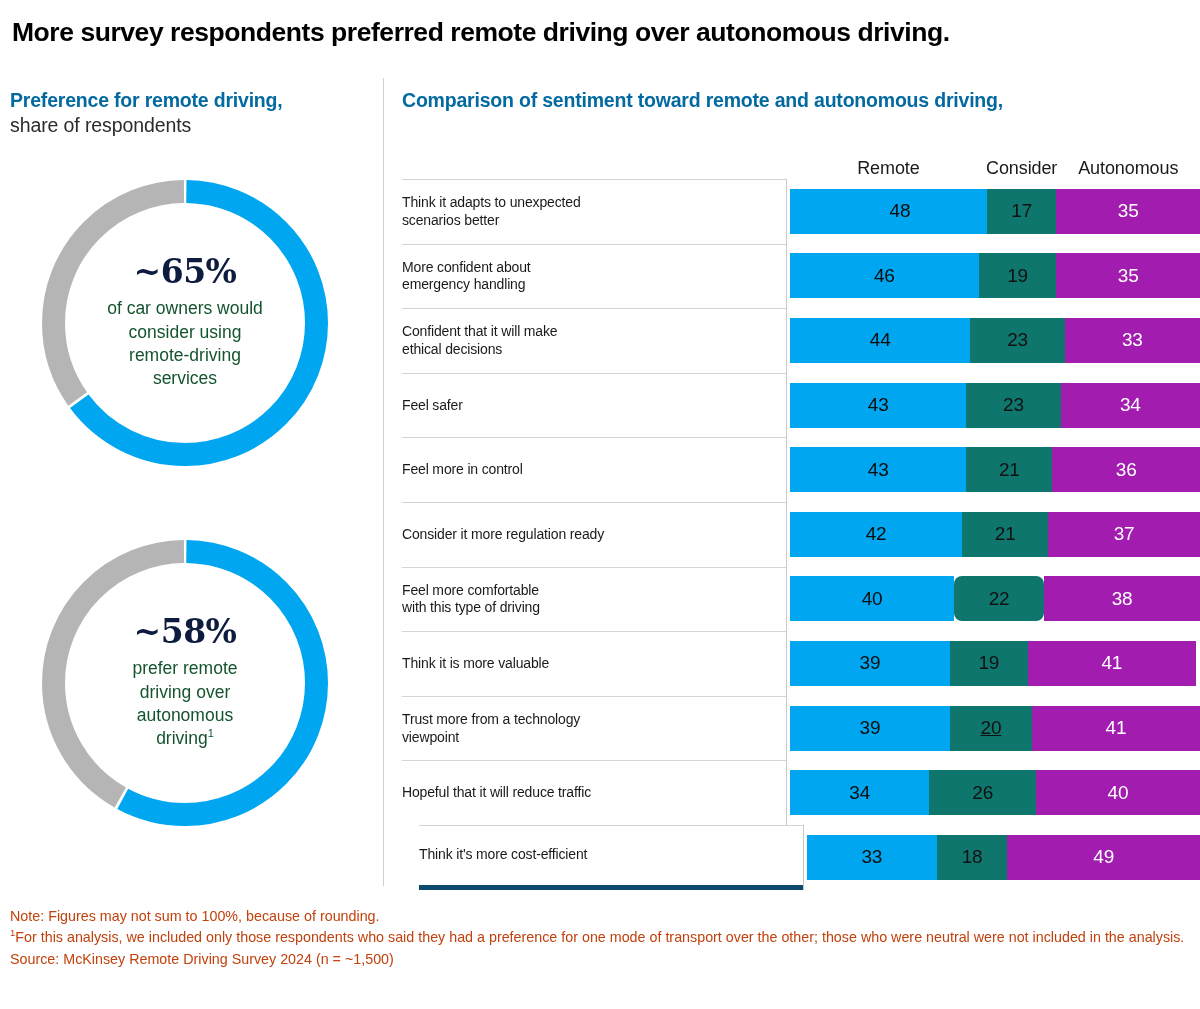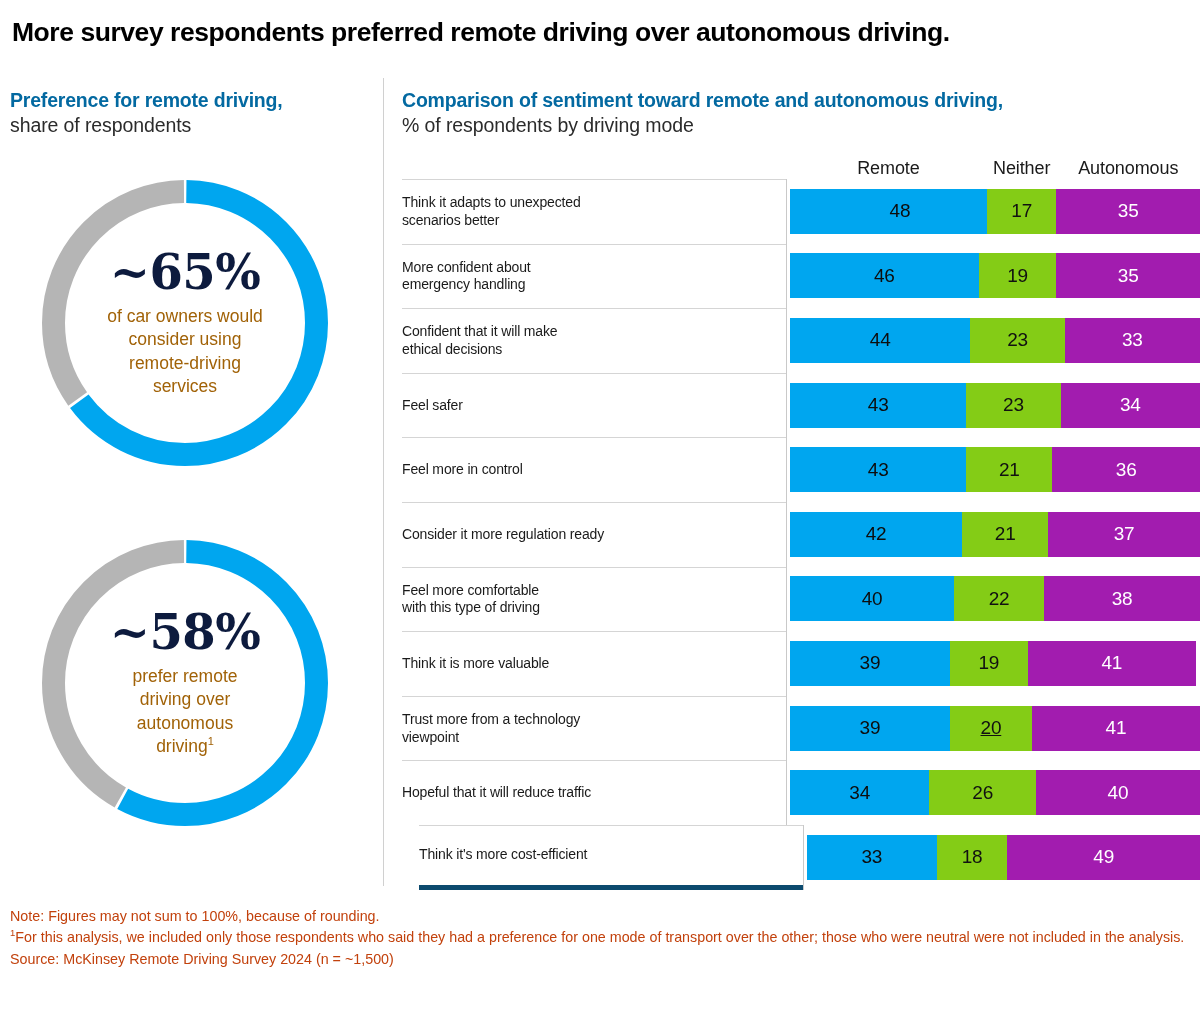--- a/index.html
+++ b/index.html
@@ -40,25 +40,25 @@
   
   .donut { position: absolute; }
   .donut svg { display: block; }
   .donut-center {
     position: absolute; left: 0; top: 0; width: 100%; height: 100%;
     display: flex; flex-direction: column; align-items: center; justify-content: center;
     text-align: center; pointer-events: none;
   }
   .donut-pct {
     font-family: "DejaVu Serif", serif;
-    font-size: 48px; font-weight: 700; color: #0d1b3e;
+    font-size: 33px; font-weight: 700; color: #0d1b3e;
     letter-spacing: -0.5px; line-height: 1; margin-bottom: 9px;
   }
   .donut-label {
-    font-size: 17.5px; color: #a16207; line-height: 1.33; max-width: 215px;
+    font-size: 17.5px; color: #14532d; line-height: 1.33; max-width: 215px;
   }
   .donut-label sup { font-size: 11px; vertical-align: super; line-height: 0; }
 
   
   .table-area { position: absolute; left: 402px; top: 150px; width: 798px; }
 
   .col-headers { position: relative; height: 29px; }
   .col-head {
     position: absolute; bottom: 0; font-size: 18px; color: #1a1a1a;
     text-align: center; white-space: nowrap; letter-spacing: -0.1px;
@@ -83,21 +83,21 @@
     position: relative; flex: 1 1 auto;
     display: flex; align-items: center;
     border-left: 1px solid #c9c9c9; padding-left: 3px;
   }
   .bar-track { display: flex; width: 100%; height: 45px; }
   .seg {
     display: flex; align-items: center; justify-content: center;
     font-size: 19px; font-weight: 400; letter-spacing: -0.2px;
   }
   .seg-remote     { background: #00A6EF; color: #0d0d0d; }
-  .seg-neither    { background: #84cc16; color: #111111; }
+  .seg-neither    { background: #0f766e; color: #111111; }
   .seg-autonomous { background: #a21caf; color: #ffffff; }
 
   
   .footnotes {
     position: absolute; left: 10px; top: 906px; width: 1180px;
     font-size: 14.3px; color: #c2410c; line-height: 1.42;
   }
   .footnotes div { margin-bottom: 1px; }
   .fn-sup { font-size: 9.5px; vertical-align: super; line-height: 0; }
   .fn-indent { padding-left: 6px; text-indent: -6px; }
@@ -111,21 +111,20 @@
 
   <div class="v-divider"></div>
 
   <div class="left-title">
     <span class="t-bold">Preference for remote driving,</span>
     <span class="t-reg">share of respondents</span>
   </div>
 
   <div class="right-title">
     <span class="t-bold">Comparison of sentiment toward remote and autonomous driving,</span>
-    <span class="t-reg">% of respondents by driving mode</span>
   </div>
 
   <div id="donut-host">
       <div class="donut" style="left: 42px; top: 180px; width: 286px; height: 286px;">
         <svg width="286" height="286" viewBox="0 0 286 286">
           <circle cx="143" cy="143" r="131.5" fill="none" stroke="#00A6EF" stroke-width="23" stroke-dasharray="534.3011345715281 291.9377333225875" stroke-dashoffset="-1.377064779823526" transform="rotate(-90 143 143)"></circle>
           <circle cx="143" cy="143" r="131.5" fill="none" stroke="#B5B5B5" stroke-width="23" stroke-dasharray="286.4294742032934 539.8093936908222" stroke-dashoffset="-538.4323289109986" transform="rotate(-90 143 143)"></circle>
         </svg>
         <div class="donut-center">
           <div class="donut-pct">~65%</div>
@@ -140,21 +139,21 @@
         <div class="donut-center">
           <div class="donut-pct">~58%</div>
           <div class="donut-label"><span>prefer remote</span><br><span>driving over</span><br><span>autonomous</span><br><span>driving</span><sup>1</sup></div>
         </div>
       </div>
     </div>
 
   <div class="table-area">
     <div class="col-headers" id="col-headers">
         <div class="col-head" style="left: 486.4px; transform: translateX(-50%);">Remote</div>
-        <div class="col-head" style="left: 619.65px; transform: translateX(-50%);">Neither</div>
+        <div class="col-head" style="left: 619.65px; transform: translateX(-50%);">Consider</div>
         <div class="col-head" style="left: 726.25px; transform: translateX(-50%);">Autonomous</div>
       </div>
     <div class="rows" id="rows-host">
         <div class="row">
           <div class="row-label-cell">
             <div class="row-label"><span>Think it adapts to unexpected</span><br><span>scenarios better</span></div>
           </div>
           <div class="row-bars">
             <div class="bar-track">
               <div class="seg seg-remote" style="width: 48%; padding-left: 23px;">
@@ -261,21 +260,21 @@
         </div>
         <div class="row">
           <div class="row-label-cell">
             <div class="row-label"><span>Feel more comfortable</span><br><span>with this type of driving</span></div>
           </div>
           <div class="row-bars">
             <div class="bar-track">
               <div class="seg seg-remote" style="width: 40%;">
                 <span>40</span>
               </div>
-              <div class="seg seg-neither" style="width: 22%;">
+              <div class="seg seg-neither" style="width: 22%; border-radius: 8px;">
                 <span>22</span>
               </div>
               <div class="seg seg-autonomous" style="width: 38%;">
                 <span>38</span>
               </div>
             </div>
           </div>
         </div>
         <div class="row">
           <div class="row-label-cell">

